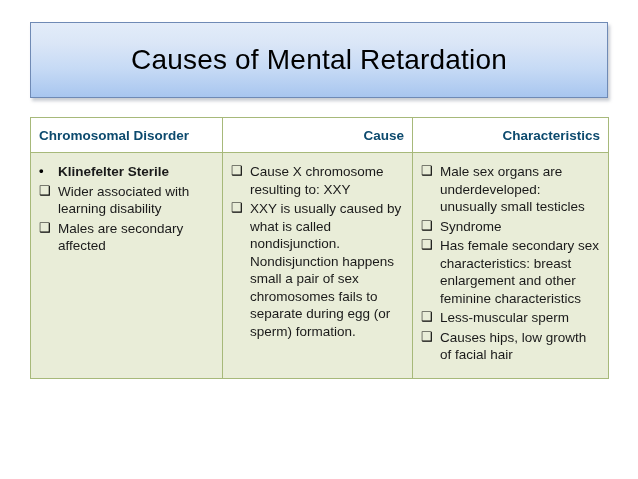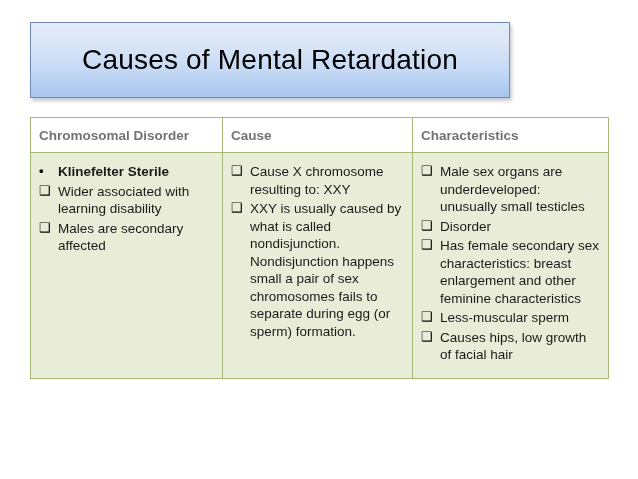--- a/index.html
+++ b/index.html
@@ -13,21 +13,21 @@
     position: relative;
     font-family: "Liberation Sans", sans-serif;
     overflow: hidden;
   }
 
   
   .title-banner {
     position: absolute;
     left: 30px;
     top: 22px;
-    width: 480px;
+    width: 578px;
     height: 76px;
     box-sizing: border-box;
     border: 1px solid #6f8ab5;
     background: linear-gradient(to bottom, #e3ecf9 0%, #dae6f7 28%, #c6daf5 62%, #a8c6ef 100%);
     box-shadow: 2px 3px 3px rgba(120,130,145,0.40);
     display: flex;
     align-items: center;
     justify-content: center;
   }
   .title-text {
@@ -53,26 +53,26 @@
   table.info-table td {
     border: 1px solid #a7b97a;
     vertical-align: top;
     padding: 0;
   }
   table.info-table th {
     background: #ffffff;
     height: 34px;
     font-size: 13.5px;
     font-weight: bold;
-    color: #737373;
+    color: #0c4a6e;
     vertical-align: middle;
   }
   .th-inner { padding: 0 8px; }
   .th-left   { text-align: left; }
-  .th-center { text-align: left; }
+  .th-center { text-align: right; }
 
   table.info-table td {
     background: #e9edd8;
     font-size: 13.5px;
     color: #1a1a1a;
     line-height: 1.30;
   }
   .cell-inner {
     padding: 10px 8px 12px 8px;
   }
@@ -156,21 +156,21 @@
                 <li><span class="bullet-glyph">❑</span><span class="item-text">Cause X chromosome resulting to: XXY</span></li>
                 <li><span class="bullet-glyph">❑</span><span class="item-text">XXY is usually caused by what is called nondisjunction. Nondisjunction happens small a pair of sex chromosomes fails to separate during egg (or sperm) formation.</span></li>
               </ul>
           </div>
         </td>
 
         <td>
           <div class="cell-inner">
             <ul class="blist">
                 <li><span class="bullet-glyph">❑</span><span class="item-text">Male sex organs are underdeveloped: unusually small testicles</span></li>
-                <li><span class="bullet-glyph">❑</span><span class="item-text">Disorder</span></li>
+                <li><span class="bullet-glyph">❑</span><span class="item-text">Syndrome</span></li>
                 <li><span class="bullet-glyph">❑</span><span class="item-text">Has female secondary sex characteristics: breast enlargement and other feminine characteristics</span></li>
                 <li><span class="bullet-glyph">❑</span><span class="item-text">Less-muscular sperm</span></li>
                 <li><span class="bullet-glyph">❑</span><span class="item-text">Causes hips, low growth of facial hair</span></li>
               </ul>
           </div>
         </td>
       </tr>
     </tbody>
   </table>
 </div>

